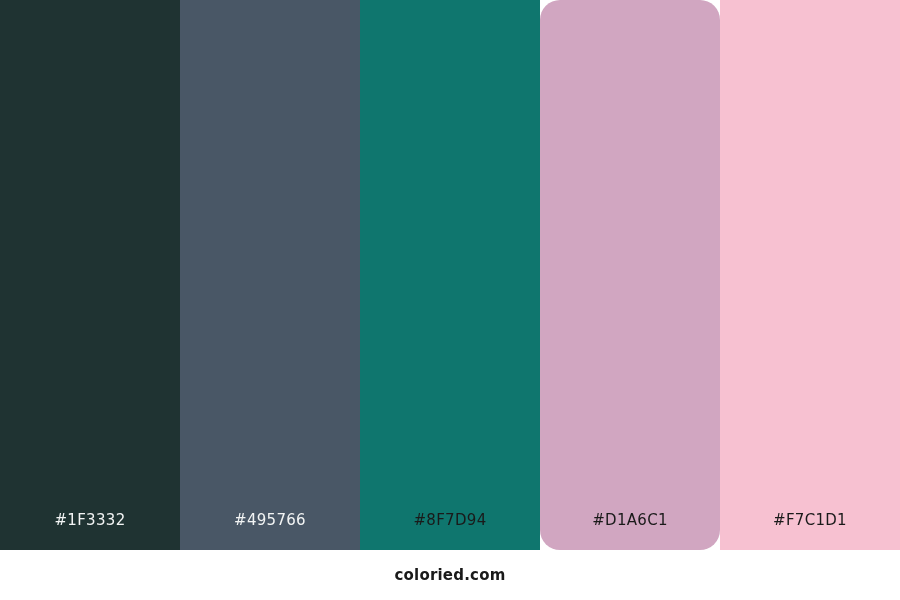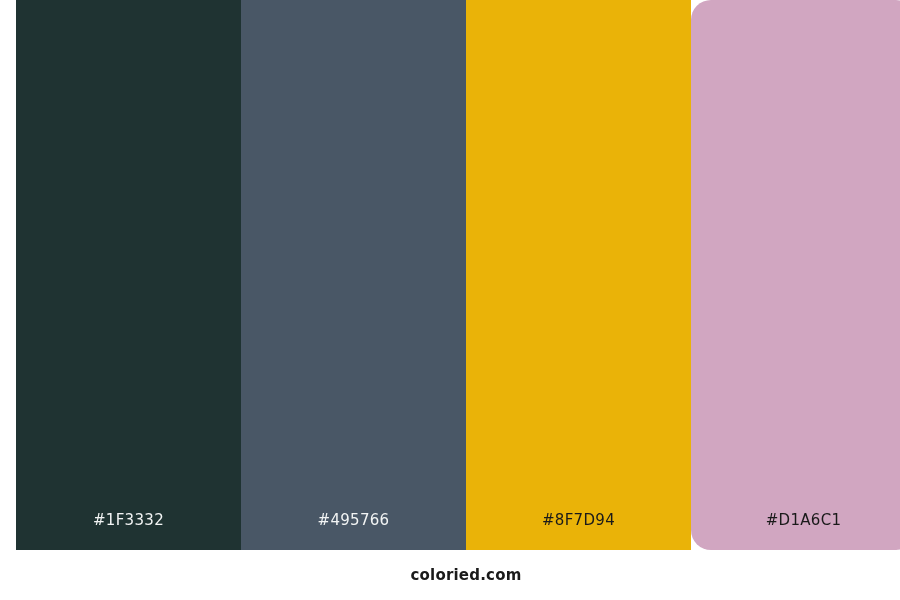--- a/index.html
+++ b/index.html
@@ -14,21 +14,20 @@
     background: #ffffff;
     font-family: "DejaVu Sans", "Liberation Sans", sans-serif;
   }
 
   #palette-page {
     width: 832px;
     height: 600px;
     display: flex;
     flex-direction: column;
     background: #ffffff;
-    margin-left: 16px;
   }
 
   
   #swatch-strip {
     width: 900px;
     height: 550px;
     display: flex;
     flex-direction: row;
     flex: 0 0 550px;
   }
@@ -89,28 +88,31 @@
   <div id="swatch-strip">
 
     <div class="swatch" style="background-color: rgb(31, 51, 50);">
       <span class="swatch-label on-dark">#1F3332</span>
     </div>
 
     <div class="swatch" style="background-color: rgb(73, 87, 102); text-align: center;">
       <span class="swatch-label on-dark">#495766</span>
     </div>
 
-    <div class="swatch" style="background-color: #eab308;">
+    <div class="swatch" style="background-color: #0f766e;">
       <span class="swatch-label on-light">#8F7D94</span>
     </div>
 
     <div class="swatch" style="background-color: rgb(209, 166, 193); border-radius: 20px;">
       <span class="swatch-label on-light">#D1A6C1</span>
     </div>
 
+    <div class="swatch" style="background-color: rgb(247, 193, 209);">
+      <span class="swatch-label on-light">#F7C1D1</span>
+    </div>
 
   </div>
 
   <div id="footer-bar" style="background-color: rgb(255, 255, 255);">
     <span id="site-brand" style="color: rgb(26, 26, 26);">coloried.com</span>
   </div>
 
 </div>
 
 </body></html>

